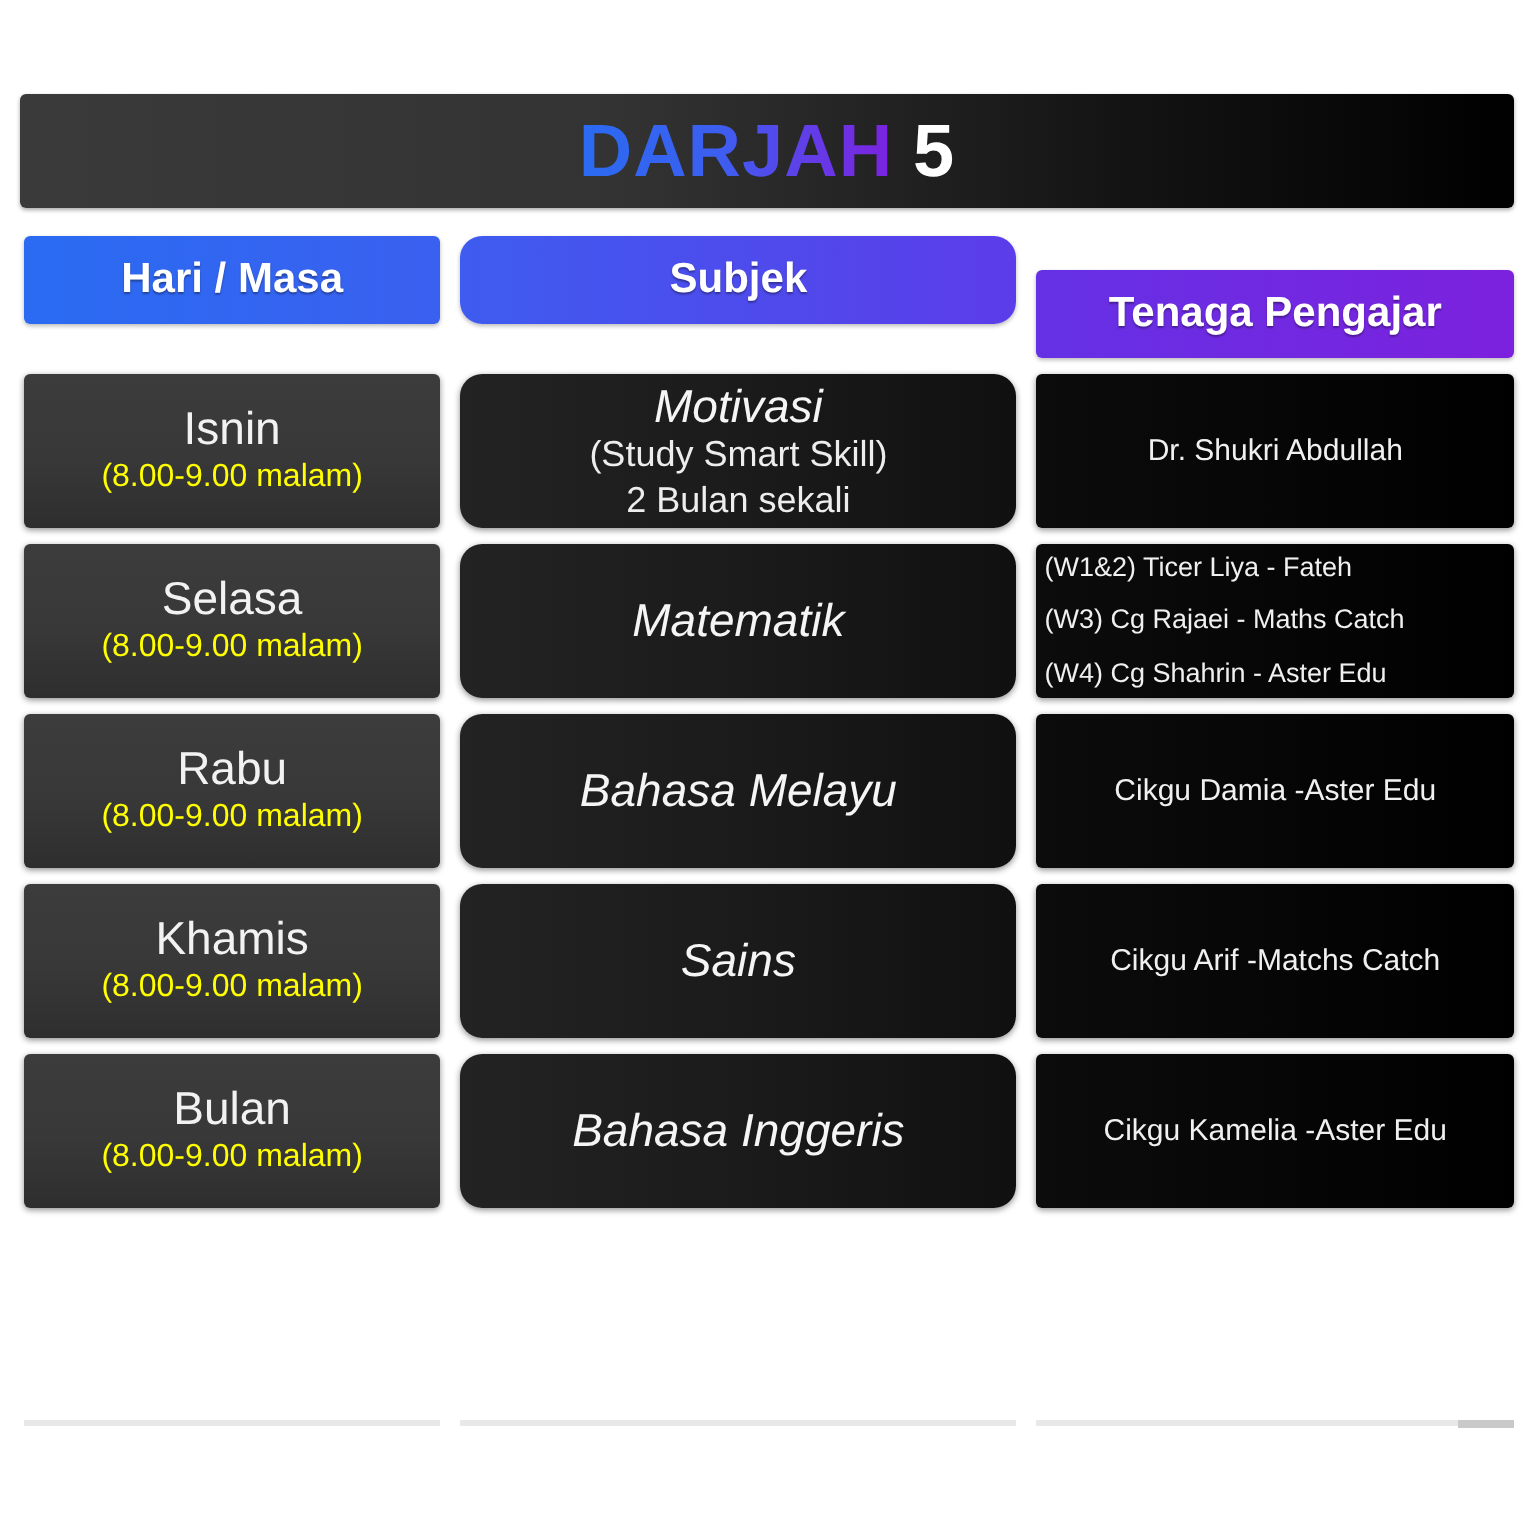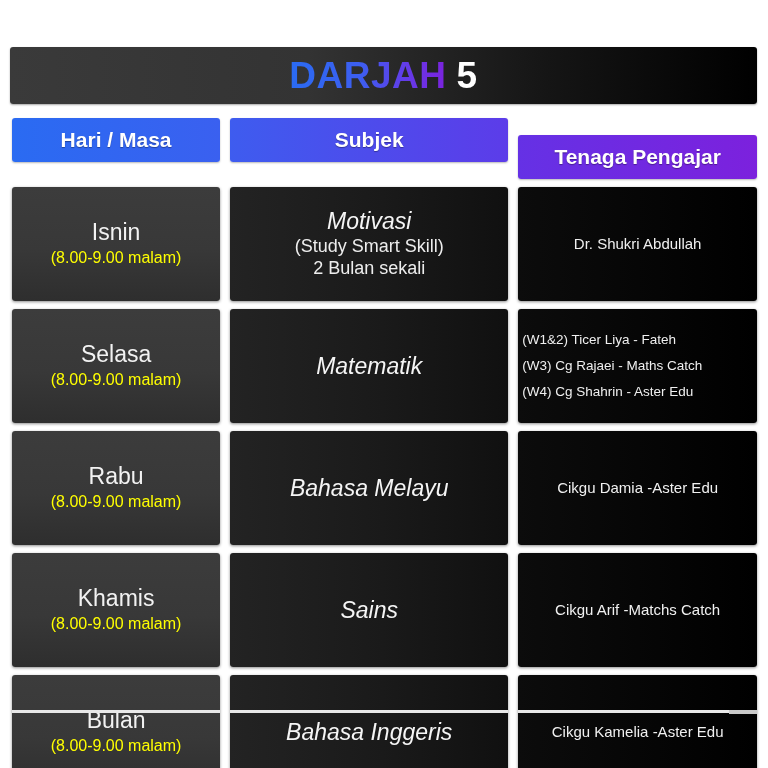--- a/index.html
+++ b/index.html
@@ -76,42 +76,42 @@
     display: flex;
     flex-direction: column;
     align-items: center;
     justify-content: center;
     text-align: center;
     overflow: hidden;
   }
 
   
   .col-day   { width: 211px; margin-right: 10px; }
-  .col-subj  { width: 282px; margin-right: 10px; }
+  .col-subj  { width: 282px; margin-right: 10px; border-radius: 11px; }
   .col-teach { width: 242px; }
 
   
   .header-row .cell {
     height: 44px;
     box-shadow: 0 1px 2px rgba(0,0,0,0.28);
   }
   .header-row .hdr-text {
     color: #ffffff;
     font-weight: bold;
     font-size: 21px;
     text-shadow: 0 1px 1px rgba(0,0,0,0.35);
     white-space: nowrap;
   }
   .hdr-1 { background: linear-gradient(to right, #2a6bf2 0%, #3a60f0 100%); }
   .hdr-2 { background: linear-gradient(to right, #3e5cef 0%, #5c3ce9 100%); }
   .hdr-3 { background: linear-gradient(to right, #6531e5 0%, #7c21dd 100%); margin-top: 17px; }
 
   
   .data-row .cell {
-    height: 114px;
+    height: 77px;
     box-shadow: 0 1px 3px rgba(0,0,0,0.45);
     text-align: center;
   }
   .cell-day {
     background: linear-gradient(to bottom, #3c3c3c 0%, #383838 55%, #2e2e2e 100%);
   }
   .cell-subj {
     background: linear-gradient(to right, #232323 0%, #1a1a1a 55%, #101010 100%);
   }
   .cell-teach {

